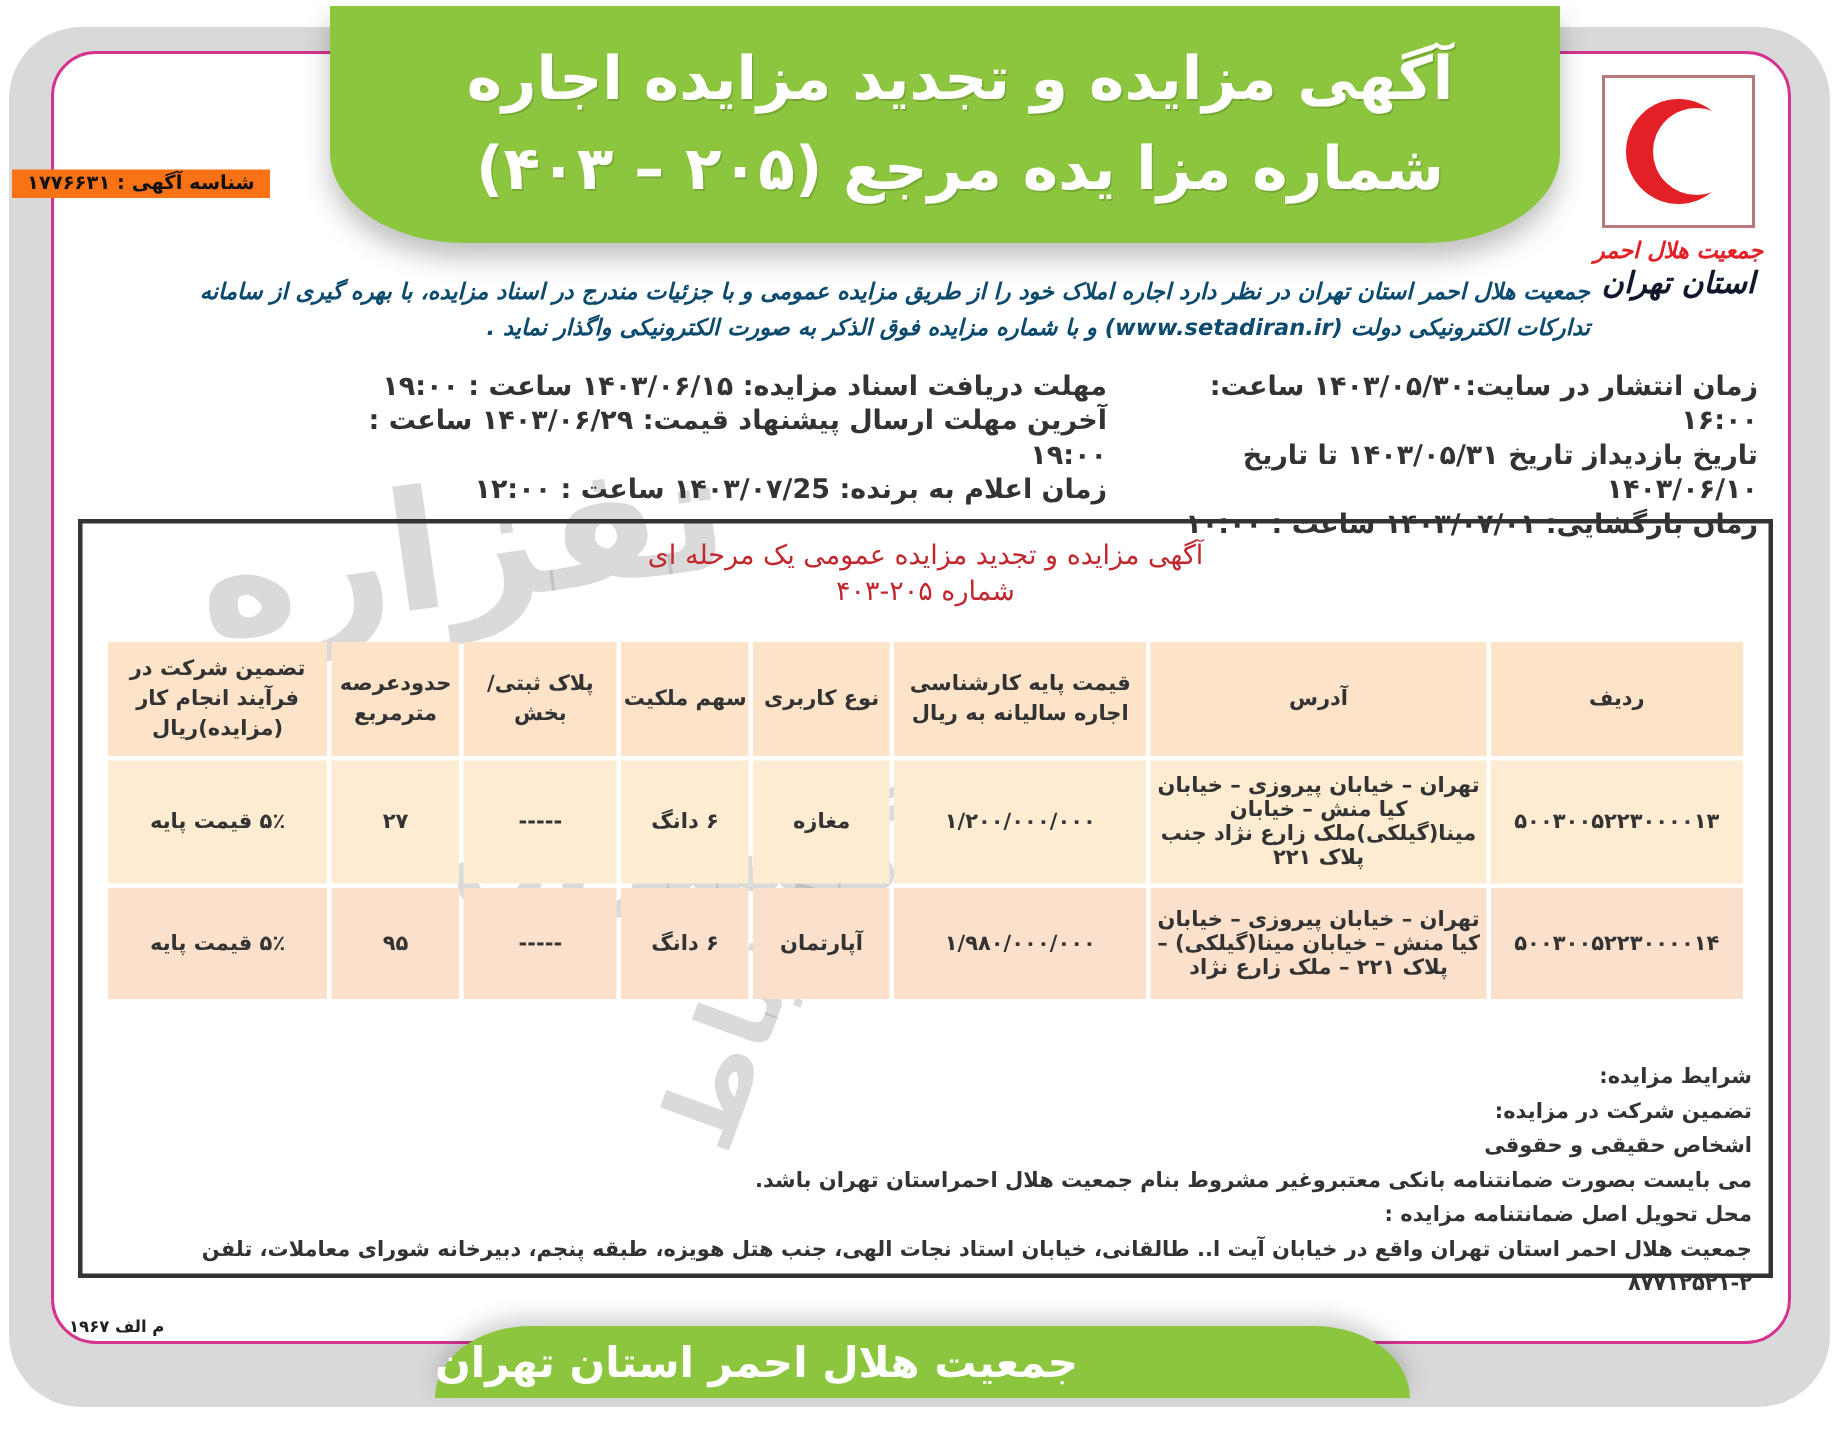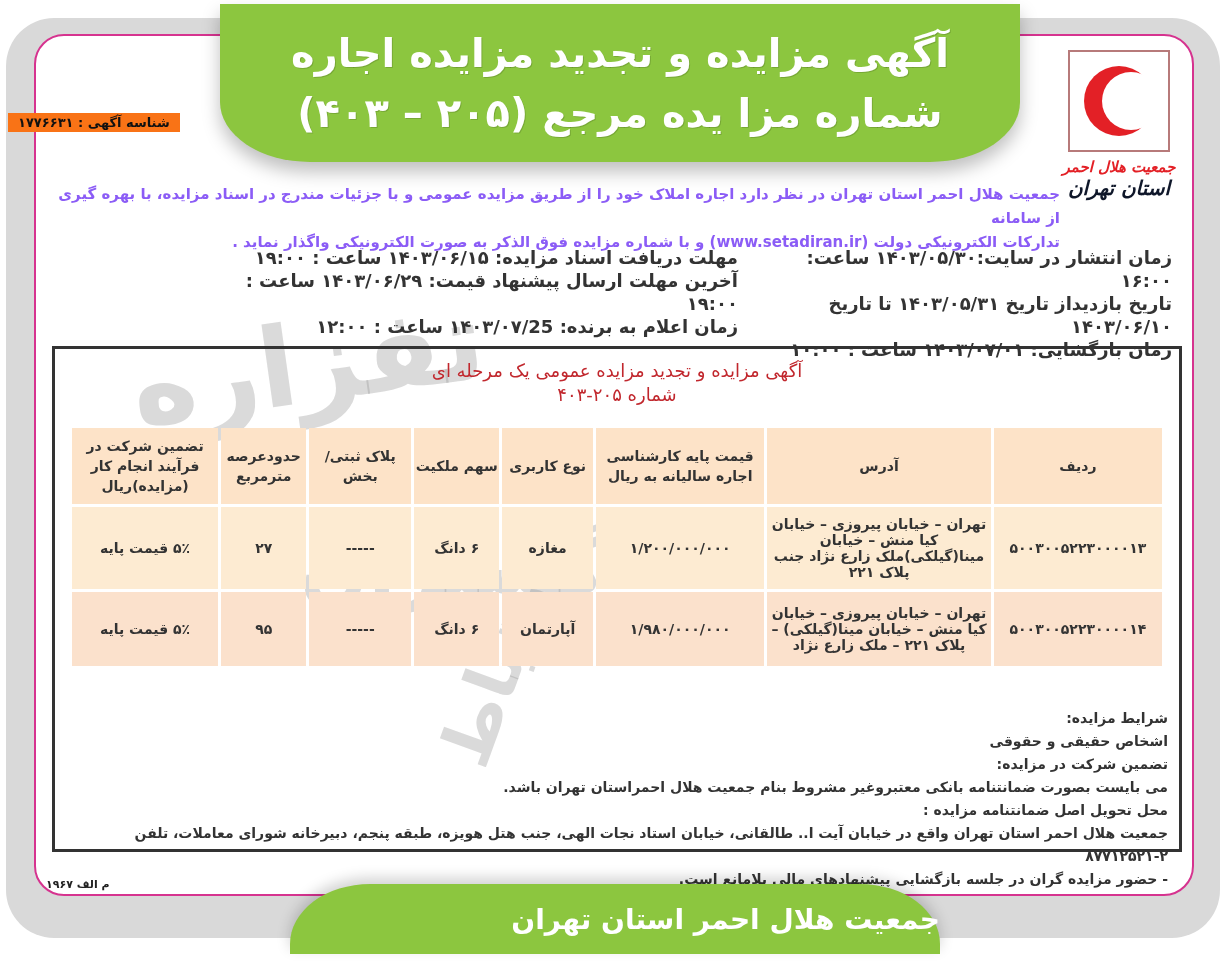--- a/index.html
+++ b/index.html
@@ -1,41 +1,41 @@
 <!DOCTYPE html>
 <html><head>
 <meta charset="utf-8">
 <style>
   html,body{margin:0;padding:0;}
   body{width:1228px;height:961px;background:#ffffff;position:relative;overflow:hidden;font-family:"DejaVu Sans",sans-serif;color:#222;}
   .outer-frame{position:absolute;left:6px;top:18px;width:1214px;height:920px;background:#d9d9d9;border-radius:48px;}
   .inner-frame{position:absolute;left:34px;top:34px;width:1156px;height:858px;background:#fff;border:2px solid #d6338f;border-radius:30px;}
-  .title-banner{position:absolute;left:220px;top:4px;width:800px;height:158px;background:#8cc63f;border-radius:0 0 90px 90px / 0 0 60px 60px;box-shadow:0 10px 18px rgba(0,0,0,0.25);display:flex;flex-direction:column;align-items:center;justify-content:center;}
+  .title-banner{position:absolute;left:220px;top:4px;width:800px;height:158px;background:#8cc63f;border-radius:0 0 90px 90px / 0 0 60px 60px;box-shadow:0 10px 18px rgba(0,0,0,0.25);display:flex;flex-direction:column;align-items:center;justify-content:center;padding-left:20px;}
   .title-line{color:#fff;font-weight:bold;font-size:40px;line-height:60px;direction:rtl;text-shadow:1px 1px 0 rgba(0,0,0,0.15);}
   .ad-id{position:absolute;left:8px;top:113px;background:#f97316;padding:2px 10px;font-weight:bold;font-size:13px;direction:rtl;color:#111;}
   .logo{position:absolute;left:1062px;top:50px;width:114px;height:160px;direction:rtl;text-align:center;}
   .logo-box{width:98px;height:98px;margin:0 auto;border:2px solid #b77a7a;display:flex;align-items:center;justify-content:center;}
   .crescent{width:70px;height:70px;border-radius:50%;background:#e32026;position:relative;}
   .crescent::after{content:"";position:absolute;left:18px;top:6px;width:58px;height:58px;border-radius:50%;background:#fff;}
   .logo-red{color:#e32026;font-size:15px;font-style:italic;font-weight:bold;margin-top:6px;}
   .logo-black{color:#0f172a;font-size:20px;font-weight:bold;font-style:italic;}
-  .intro{position:absolute;right:168px;top:182px;width:1010px;direction:rtl;font-size:15px;line-height:24px;font-weight:bold;color:#8b5cf6;}
+  .intro{position:absolute;right:168px;top:182px;width:1010px;direction:rtl;font-size:15px;line-height:24px;font-weight:bold;color:#0c4a6e;font-style:italic;}
   .dates{position:absolute;top:246px;direction:rtl;font-size:18px;line-height:23px;font-weight:bold;color:#333;}
   .dates.right{right:56px;width:420px;}
   .dates.left{right:490px;width:500px;}
   .tbl-box{position:absolute;left:52px;top:346px;width:1124px;height:500px;border:3px solid #333;background:transparent;}
   .tbl-title{text-align:center;direction:rtl;color:#c1272d;font-weight:normal;font-size:18px;line-height:24px;margin-top:10px;}
   table{position:absolute;left:14px;top:76px;width:1096px;border-collapse:separate;border-spacing:3px;direction:rtl;}
   th,td{text-align:center;font-weight:bold;font-size:14px;color:#333;}
   th{background:#fde3c8;height:74px;line-height:20px;}
   tr.r1 td{background:#fdebd2;height:80px;}
   tr.r2 td{background:#fbe1cc;height:72px;}
   .conds{position:absolute;right:60px;top:667px;width:1090px;direction:rtl;font-size:14px;line-height:23px;font-weight:bold;color:#333;margin-top:40px;}
   .footer-code{position:absolute;left:46px;top:878px;font-size:11px;font-weight:bold;direction:rtl;}
-  .footer-banner{position:absolute;left:290px;top:884px;width:650px;height:70px;background:#8cc63f;border-radius:80px 80px 0 0 / 60px 60px 0 0;display:flex;align-items:center;justify-content:flex-end;box-shadow:0 -6px 14px rgba(0,0,0,0.18);}
+  .footer-banner{position:absolute;left:290px;top:884px;width:650px;height:48px;background:#8cc63f;border-radius:80px 80px 0 0 / 60px 60px 0 0;display:flex;align-items:center;justify-content:flex-start;box-shadow:0 -6px 14px rgba(0,0,0,0.18);}
   .footer-text{color:#fff;font-weight:bold;font-size:28px;direction:rtl;}
   .wm{position:absolute;color:rgba(150,150,150,0.35);font-weight:bold;pointer-events:none;}
 </style>
 </head>
 <body>
 
 <div class="outer-frame"></div>
 <div class="inner-frame"></div>
 
 <div class="wm" style="left:130px;top:300px;font-size:110px;transform:rotate(-8deg);">تفزاره</div>
@@ -111,24 +111,23 @@
         <td>-----</td>
         <td>۹۵</td>
         <td>۵٪ قیمت پایه</td>
       </tr>
     </tbody>
   </table>
 </div>
 
 <div class="conds">
   <div>شرایط مزایده:</div>
+  <div>تضمین شرکت در مزایده:</div>
   <div>اشخاص حقیقی و حقوقی</div>
-  <div>تضمین شرکت در مزایده:</div>
   <div>می بایست بصورت ضمانتنامه بانکی معتبروغیر مشروط بنام جمعیت هلال احمراستان تهران باشد.</div>
   <div>محل تحویل اصل ضمانتنامه مزایده :</div>
   <div>جمعیت هلال احمر استان تهران واقع در خیابان آیت ا.. طالقانی، خیابان استاد نجات الهی، جنب هتل هویزه، طبقه پنجم، دبیرخانه شورای معاملات، تلفن ۲-۸۷۷۱۲۵۲۱</div>
-  <div>- حضور مزایده گران در جلسه بازگشایی پیشنهادهای مالی بلامانع است.</div>
 </div>
 
 <div class="footer-code">م الف ۱۹۶۷</div>
 <div class="footer-banner">
   <span class="footer-text">جمعیت هلال احمر استان تهران</span>
 </div>
 
 </body></html>

